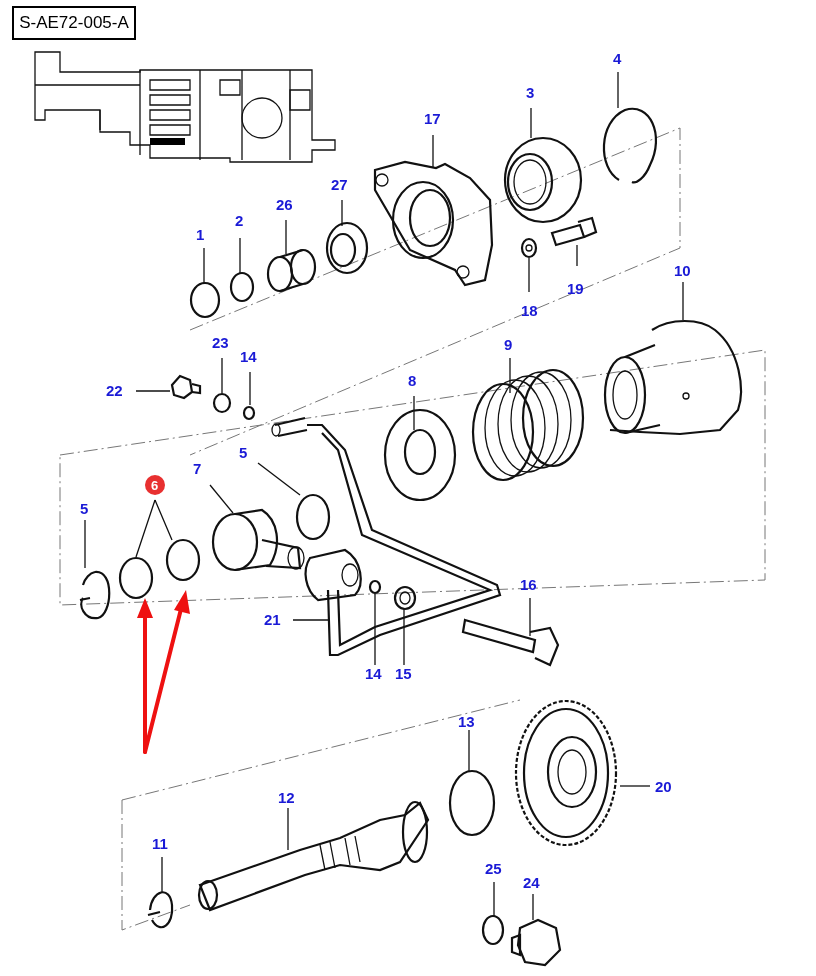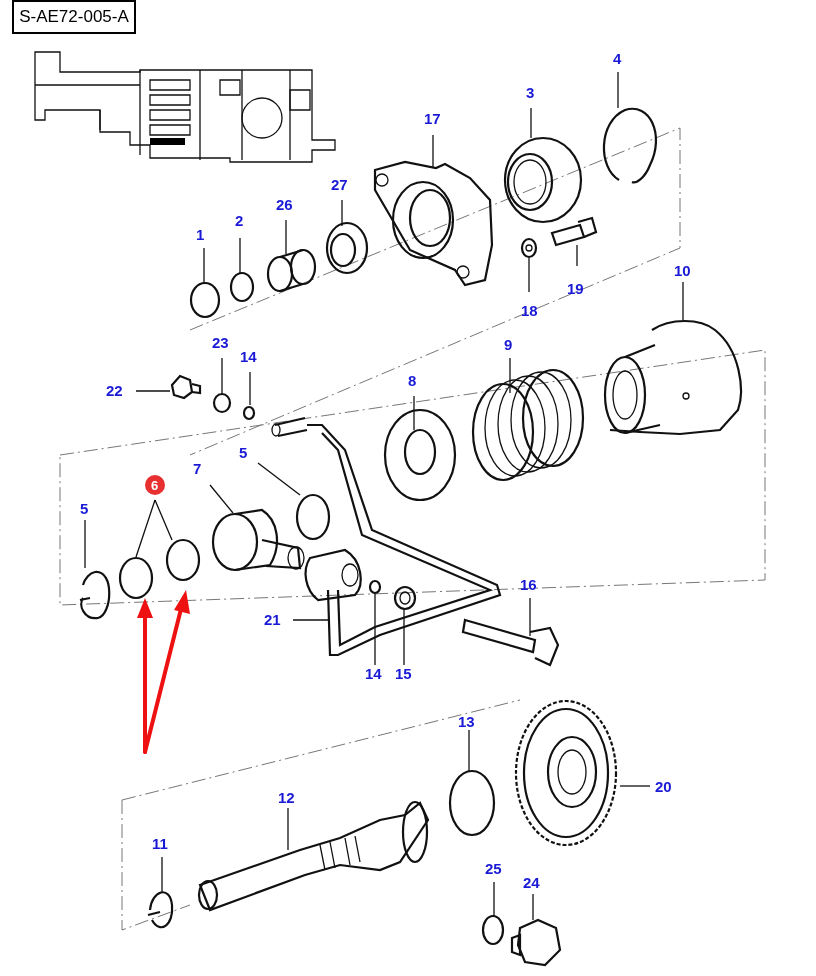--- a/index.html
+++ b/index.html
@@ -1,18 +1,18 @@
 <!DOCTYPE html>
 <html><head>
 <meta charset="utf-8">
 <style>
   html, body { margin: 0; padding: 0; background: #ffffff; }
   body { width: 816px; height: 976px; position: relative; overflow: hidden; font-family: "Liberation Sans", sans-serif; }
   #stage { position: absolute; left: 0; top: 0; width: 816px; height: 976px; }
-  .code-box { position: absolute; left: 12px; top: 0; width: 124px; height: 34px; border: 2px solid #000; box-sizing: border-box; font-size: 17px; line-height: 30px; text-align: center; color: #000; background: #fff; }
+  .code-box { position: absolute; left: 12px; top: 6px; width: 124px; height: 34px; border: 2px solid #000; box-sizing: border-box; font-size: 17px; line-height: 30px; text-align: center; color: #000; background: #fff; }
   .lbl { font-family: "Liberation Sans", sans-serif; font-size: 15px; font-weight: bold; fill: #1a1ad6; }
   .part { fill: none; stroke: #111; stroke-width: 2.2; }
   .thin { fill: none; stroke: #111; stroke-width: 1.3; }
   .leader { stroke: #111; stroke-width: 1.3; fill: none; }
   .dash { stroke: #777; stroke-width: 1; fill: none; stroke-dasharray: 14 4 2 4; }
   .arrow { stroke: #ee1111; stroke-width: 4; fill: none; stroke-linecap: round; }
   .arrowhead { fill: #ee1111; }
   .badge { fill: #e83030; }
   .badge-text { font-family: "Liberation Sans", sans-serif; font-weight: bold; font-size: 13px; fill: #fff; }
 </style>

